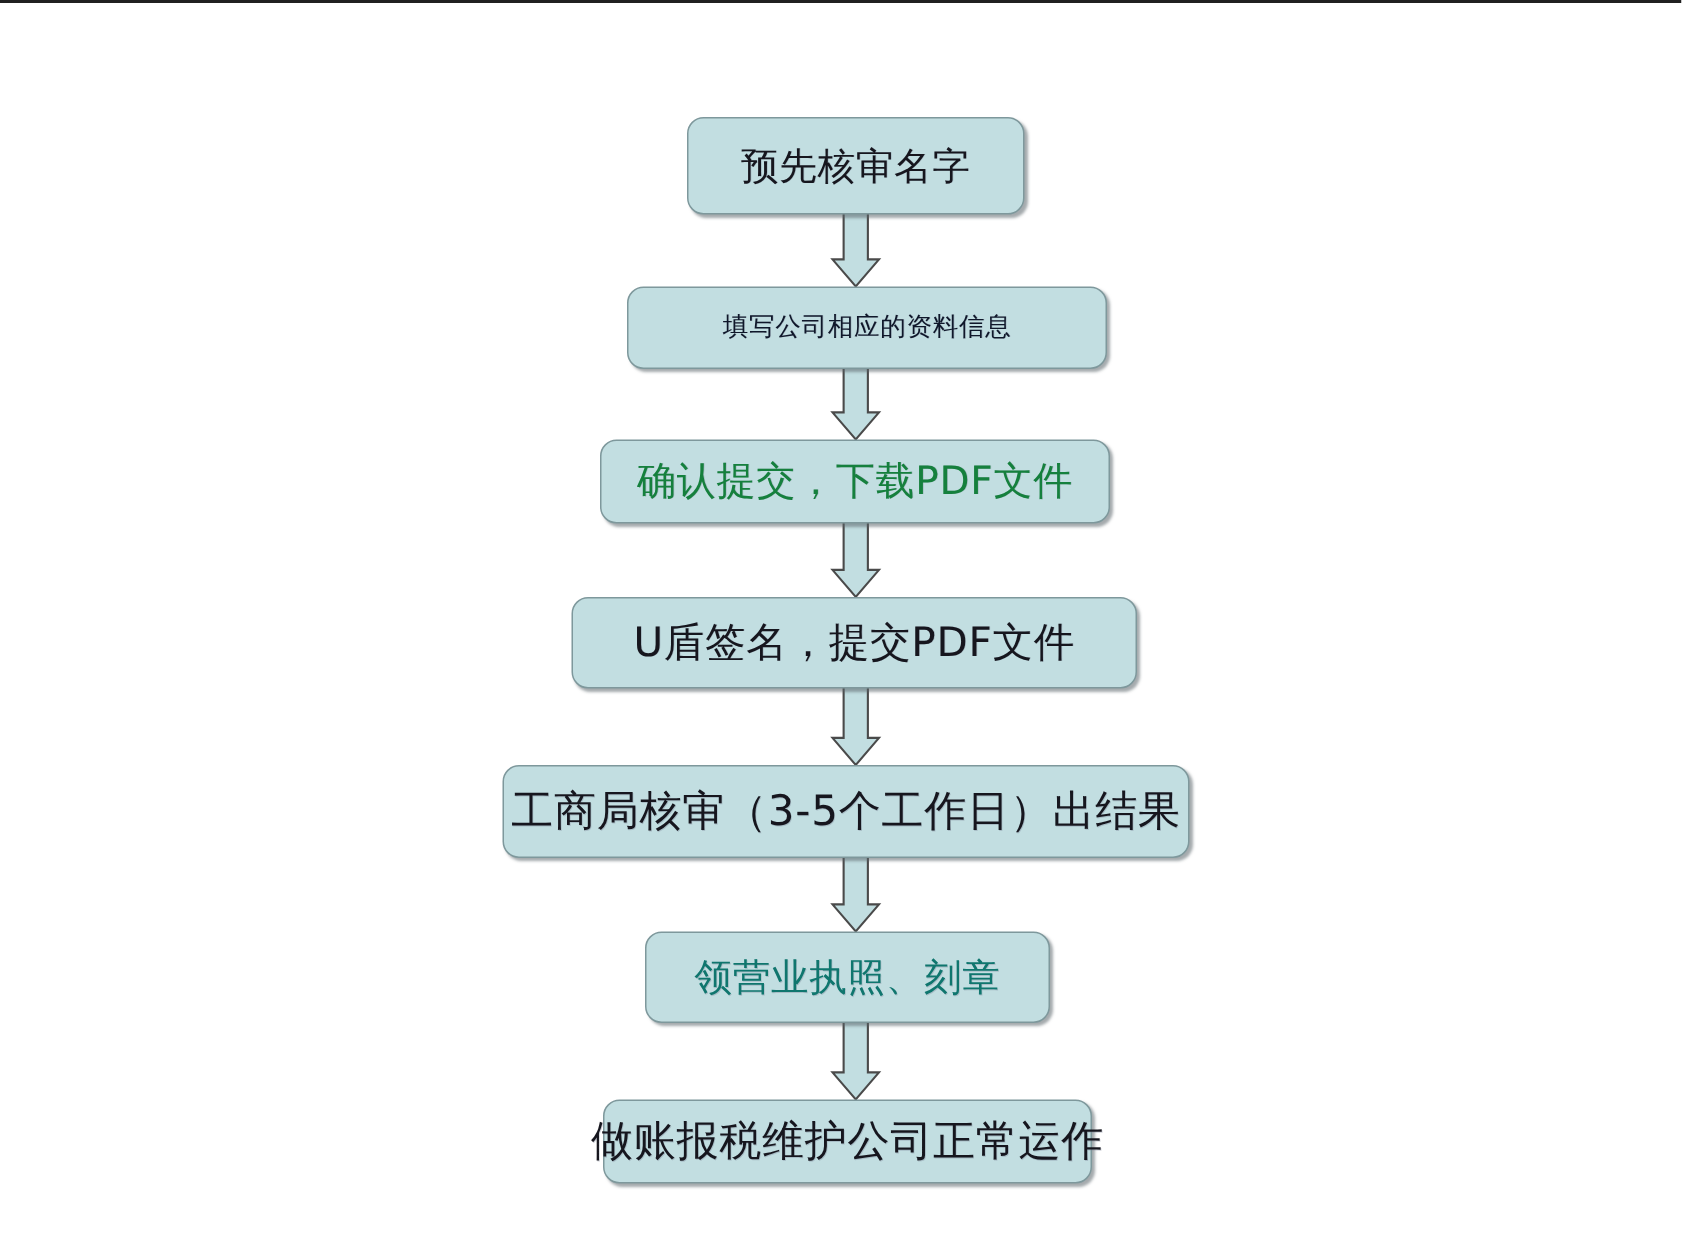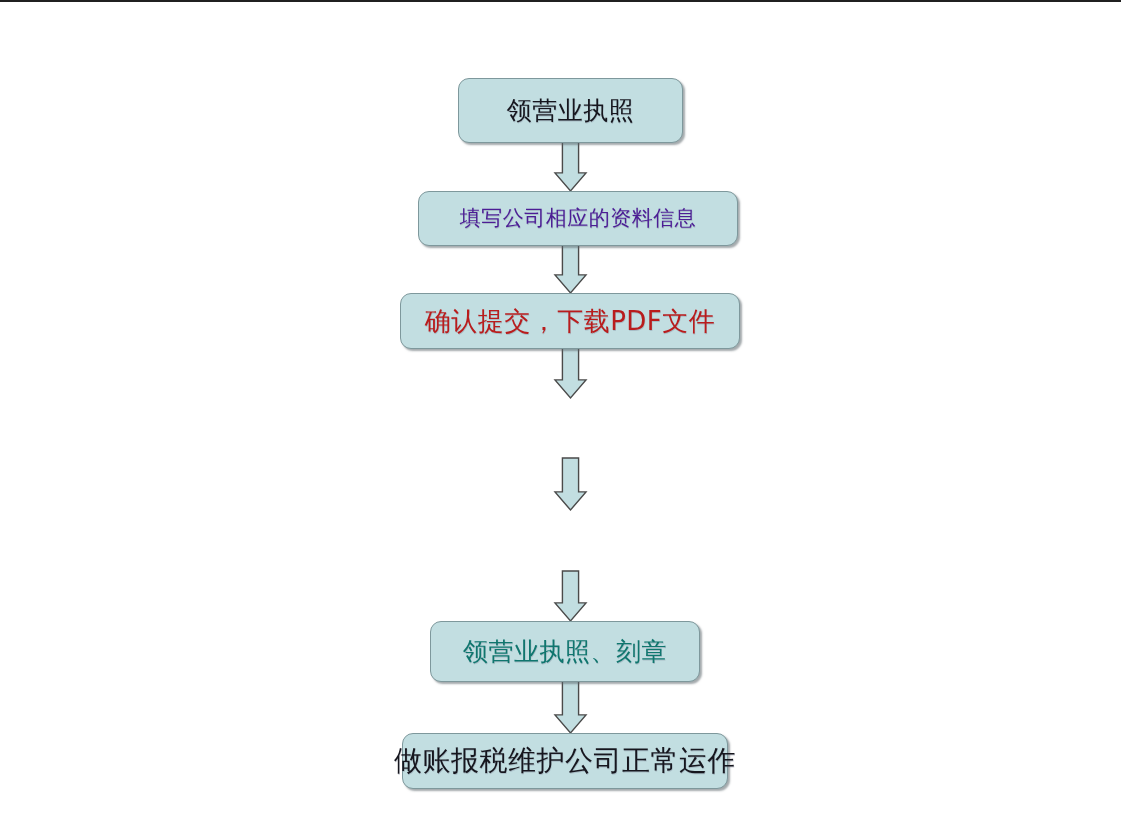--- a/index.html
+++ b/index.html
@@ -79,27 +79,33 @@
       <svg width="33" height="51" viewBox="0 0 33 51">
         <polygon points="8.415000000000001,0 24.585,0 24.585,31.9 32,31.9 16.5,50 1,31.9 8.415000000000001,31.9" fill="#c2dee1" stroke="#4a4a4a" stroke-width="1.4" stroke-linejoin="miter"></polygon>
       </svg>
     </div>
     <div class="block-arrow" style="left: 554px; top: 679px; width: 33px; height: 53px;">
       <svg width="33" height="53" viewBox="0 0 33 53">
         <polygon points="8.415000000000001,0 24.585,0 24.585,33.9 32,33.9 16.5,52 1,33.9 8.415000000000001,33.9" fill="#c2dee1" stroke="#4a4a4a" stroke-width="1.4" stroke-linejoin="miter"></polygon>
       </svg>
     </div>
     <div class="flow-box" style="left: 458px; top: 76px; width: 225px; height: 65px; background: rgb(194, 222, 225); border-color: rgb(126, 152, 156);">
-      <span class="box-label" style="font-size: 25px; color: rgb(22, 22, 30);">领营业执照</span>
+      <span class="box-label" style="font-size: 25px; color: rgb(22, 22, 30);">预先核审名字</span>
     </div>
     <div class="flow-box" style="left: 418px; top: 189px; width: 320px; height: 55px; background: rgb(194, 222, 225); border-color: rgb(126, 152, 156);">
-      <span class="box-label" style="font-size: 21px; color: #4c1d95;">填写公司相应的资料信息</span>
+      <span class="box-label" style="font-size: 17px; color: #0f172a;">填写公司相应的资料信息</span>
     </div>
     <div class="flow-box" style="left: 400px; top: 291px; width: 340px; height: 56px; background: rgb(194, 222, 225); border-color: rgb(126, 152, 156);">
-      <span class="box-label" style="font-size: 26px; color: #b91c1c;">确认提交，下载PDF文件</span>
+      <span class="box-label" style="font-size: 26px; color: #15803d;">确认提交，下载PDF文件</span>
+    </div>
+    <div class="flow-box" style="left: 381px; top: 396px; width: 377px; height: 61px; background: rgb(194, 222, 225); border-color: rgb(126, 152, 156);">
+      <span class="box-label" style="font-size: 27px; color: rgb(22, 22, 30);">U盾签名，提交PDF文件</span>
+    </div>
+    <div class="flow-box" style="left: 335px; top: 508px; width: 458px; height: 62px; background: rgb(194, 222, 225); border-color: rgb(126, 152, 156);">
+      <span class="box-label" style="font-size: 28px; color: rgb(22, 22, 30);">工商局核审（3-5个工作日）出结果</span>
     </div>
     <div class="flow-box" style="left: 430px; top: 619px; width: 270px; height: 61px; background: rgb(194, 222, 225); border-color: rgb(126, 152, 156);">
       <span class="box-label" style="font-size: 25px; color: #0f766e;">领营业执照、刻章</span>
     </div>
     <div class="flow-box" style="left: 402px; top: 731px; width: 326px; height: 56px; background: rgb(194, 222, 225); border-color: rgb(126, 152, 156);">
       <span class="box-label" style="font-size: 28px; color: rgb(22, 22, 30);">做账报税维护公司正常运作</span>
     </div>
   </div>
 
 </body></html>

